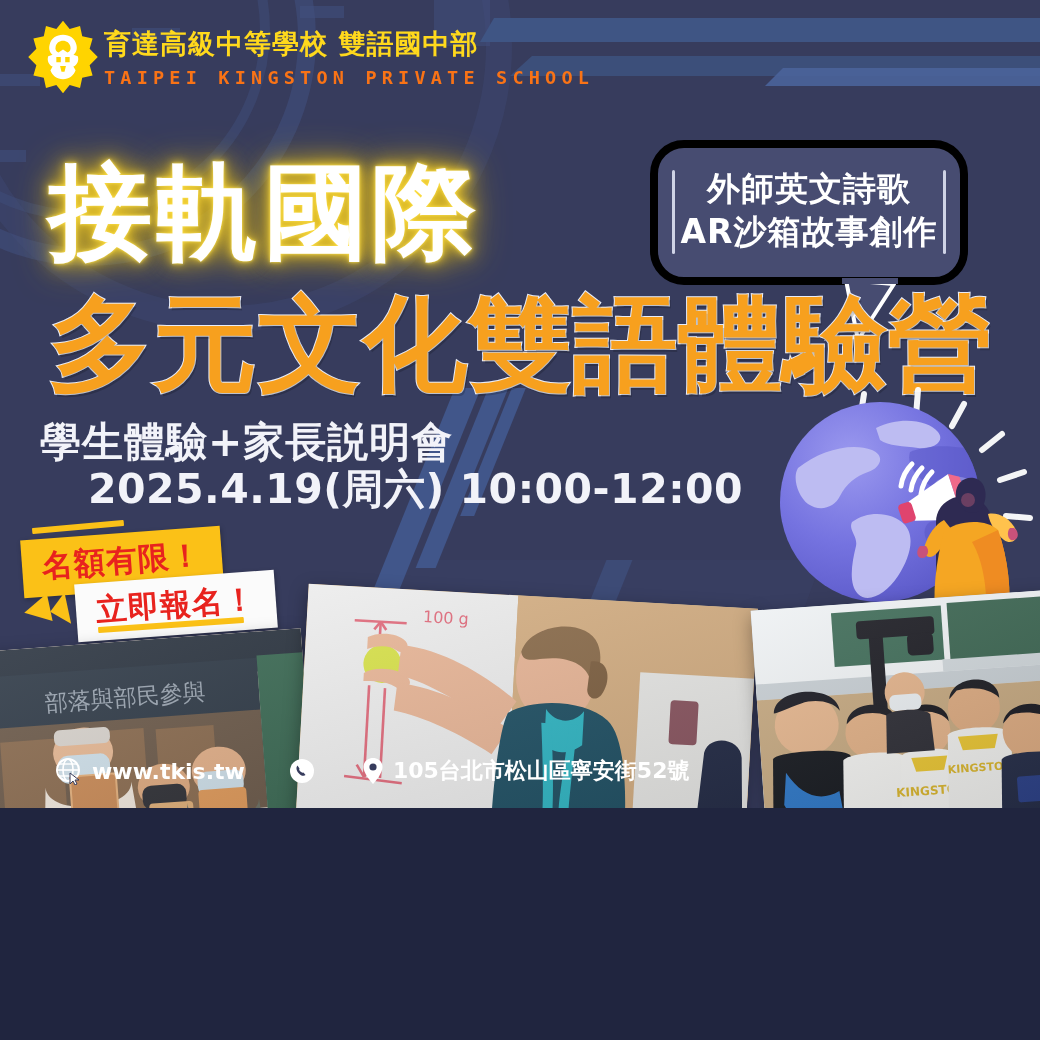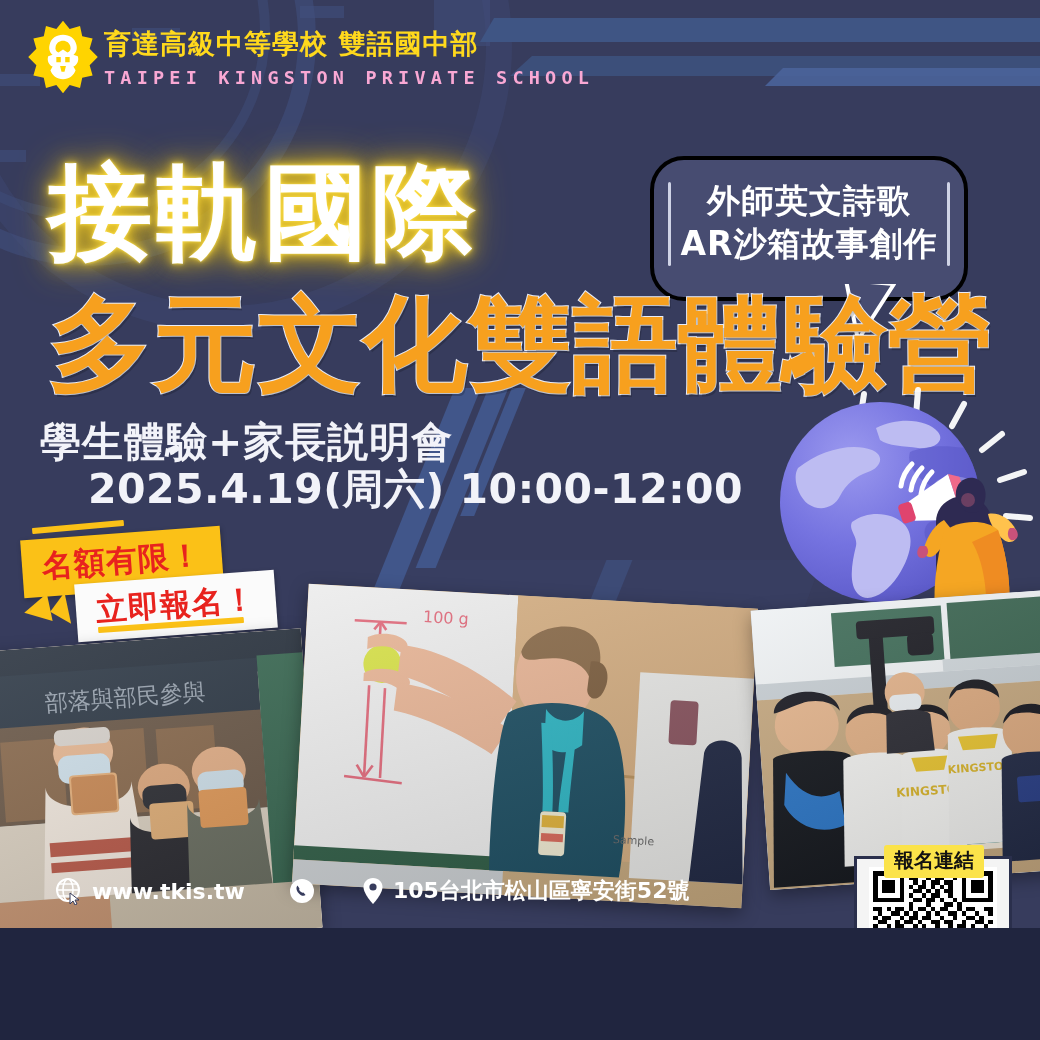--- a/index.html
+++ b/index.html
@@ -1,17 +1,17 @@
 <!DOCTYPE html>
 <html><head>
 <meta charset="utf-8">
 <style>
   html,body{margin:0;padding:0;background:#20253f;}
   body{font-family:"Liberation Sans","DejaVu Sans",sans-serif;}
-  #poster{position:relative;width:1040px;height:928px;overflow:hidden;background:#363b5c;}
+  #poster{position:relative;width:1040px;height:808px;overflow:hidden;background:#363b5c;}
 
   
   .bg-base{position:absolute;inset:0;background:#373c5d;}
   .bg-bar{position:absolute;background:#3f5584;}
   .bg-bar.b1{left:480px;top:18px;width:580px;height:24px;clip-path:polygon(14px 0,100% 0,100% 100%,0 100%);}
   .bg-bar.b2{left:510px;top:56px;width:560px;height:20px;opacity:.75;clip-path:polygon(22px 0,100% 0,100% 100%,0 100%);}
   .bg-bar.b3{left:765px;top:68px;width:300px;height:18px;background:#4a639a;opacity:.9;clip-path:polygon(18px 0,100% 0,100% 100%,0 100%);}
   .bg-ring{position:absolute;border-radius:50%;border-style:solid;border-color:#41507f;}
   .ring1{left:-140px;top:-190px;width:420px;height:420px;border-width:18px;opacity:.55;}
   .ring2{left:-110px;top:-160px;width:360px;height:360px;border-width:10px;opacity:.45;}
@@ -28,26 +28,26 @@
   .s2{left:452px;top:388px;width:20px;height:180px;}
   .s3{left:486px;top:388px;width:14px;height:128px;}
   .s4{left:560px;top:560px;width:26px;height:230px;opacity:.5;}
   .panel-lo{position:absolute;left:380px;top:560px;width:420px;height:120px;background:#3b4065;opacity:.55;transform:skewX(-20deg);}
 
   
   .logo{position:absolute;left:26px;top:20px;width:74px;height:74px;}
   .brand{position:absolute;left:104px;top:26px;}
   .brand-cn{font-size:27px;font-weight:bold;color:#FFD91C;letter-spacing:1px;
             font-family:"DejaVu Sans","Liberation Sans",sans-serif;white-space:nowrap;}
-  .brand-en{font-size:18.5px;font-weight:bold;color:#f9a8d4;letter-spacing:5.2px;margin-top:5px;
+  .brand-en{font-size:18.5px;font-weight:bold;color:#f97316;letter-spacing:5.2px;margin-top:5px;
             font-family:"DejaVu Sans Mono","Liberation Mono",monospace;white-space:nowrap;}
 
   
-  .bubble{position:absolute;left:650px;top:156px;width:318px;height:145px;
-          border:4px solid #000000;border-radius:34px;background:#474c71;box-sizing:border-box;}
+  .bubble{position:absolute;left:650px;top:140px;width:318px;height:145px;
+          border:8px solid #000000;border-radius:34px;background:#474c71;box-sizing:border-box;}
   .bubble-line{position:absolute;top:22px;width:3px;height:84px;background:#cfd3e6;border-radius:2px;}
   .bl-left{left:14px;}
   .bl-right{right:14px;}
   .bubble-txt{position:absolute;left:0;right:0;top:20px;text-align:center;color:#fff;
               font-family:"DejaVu Sans","Liberation Sans",sans-serif;}
   .bubble-txt div{font-size:33px;font-weight:bold;line-height:1.30;letter-spacing:1px;}
   .tail{position:absolute;left:842px;top:278px;width:56px;height:66px;}
 
   
   .t1{position:absolute;left:48px;top:160px;font-size:104px;font-weight:bold;color:#ffffff;

